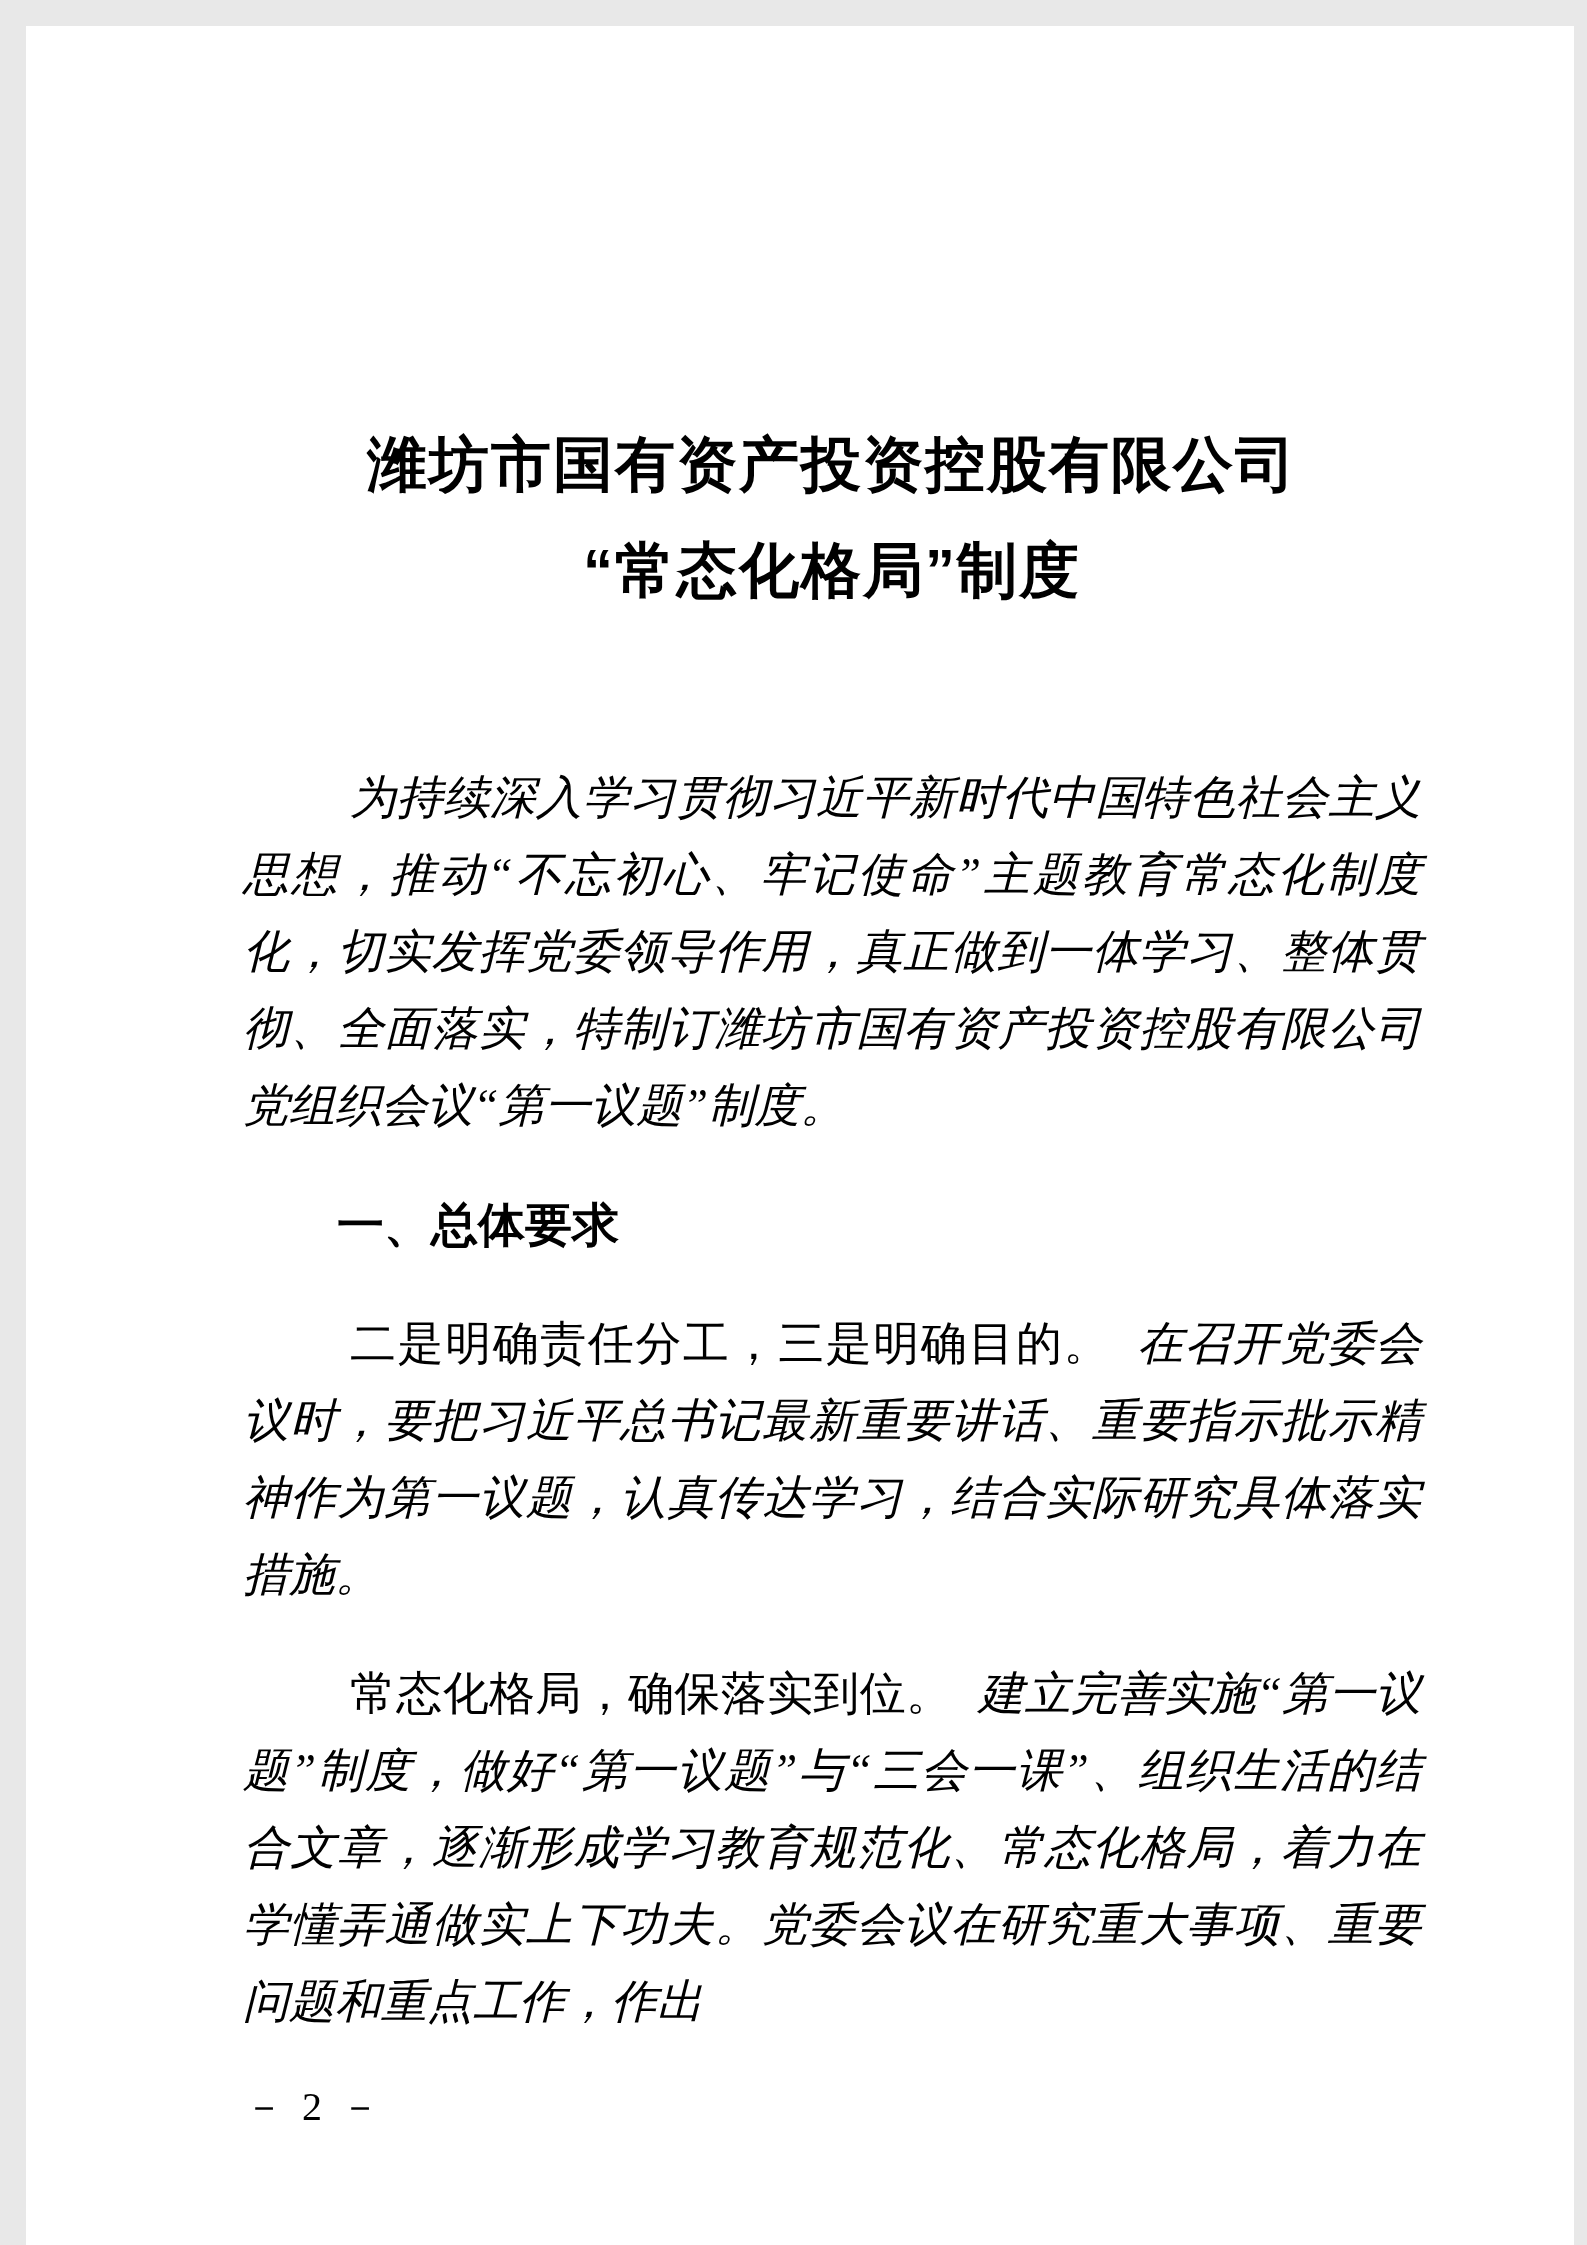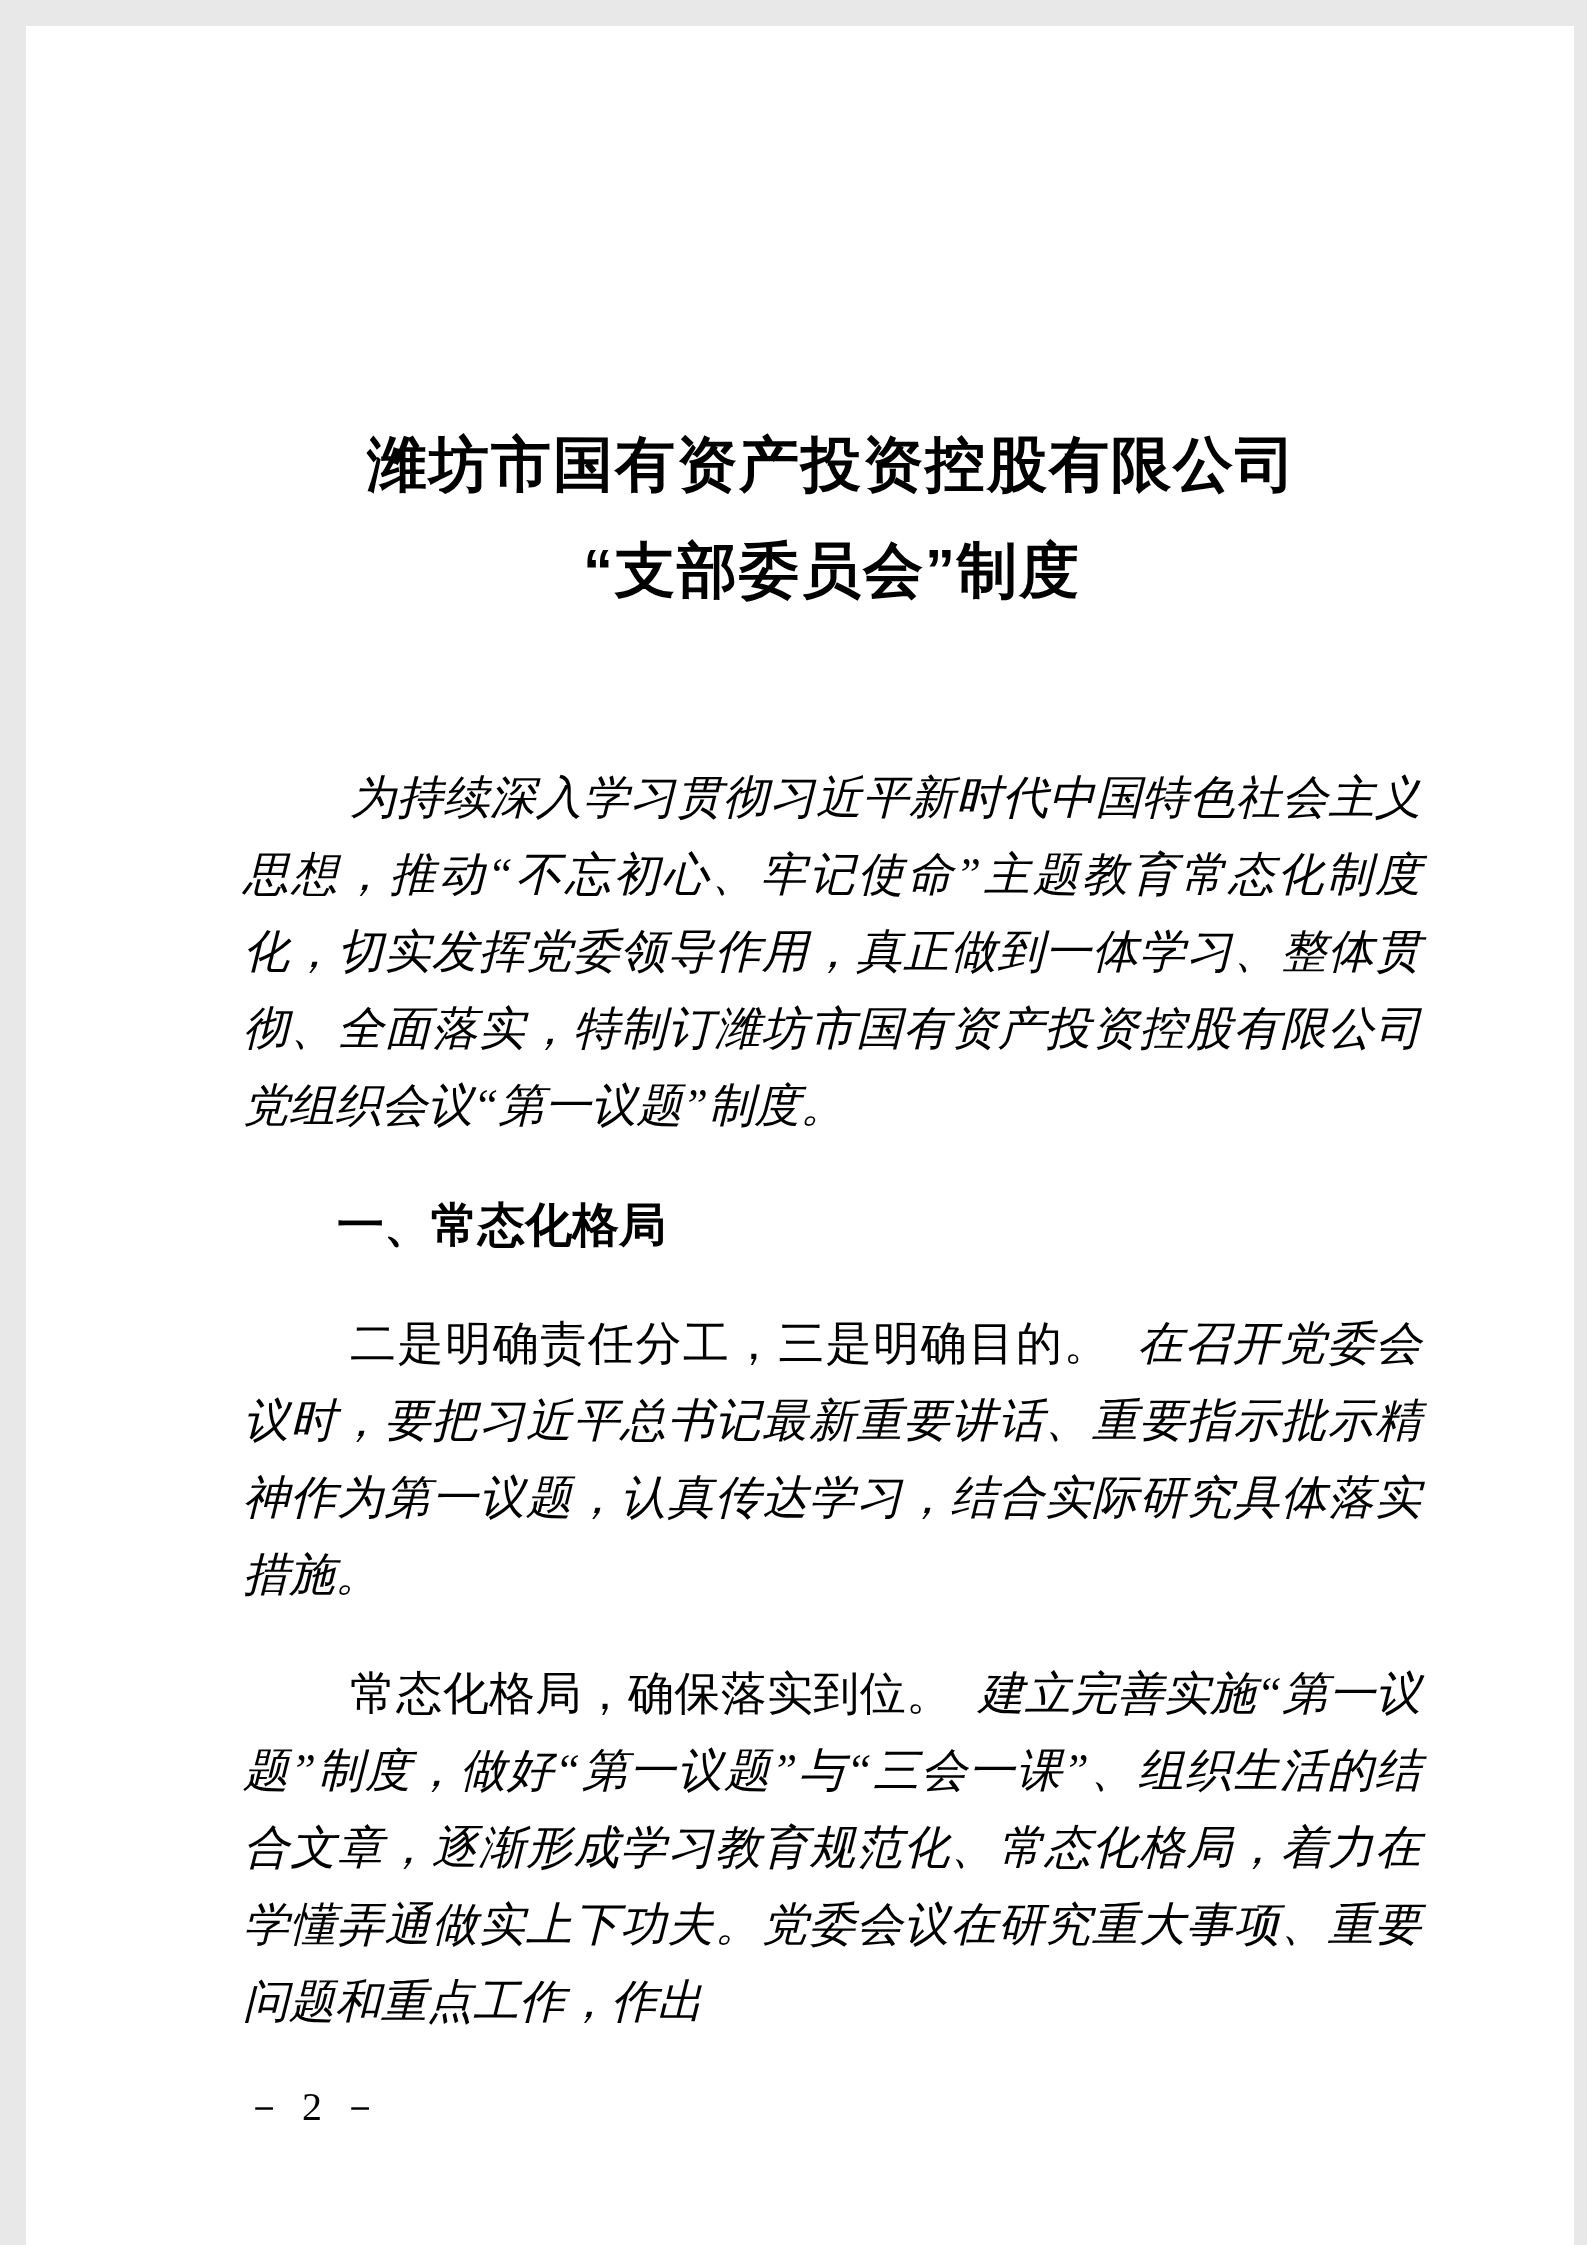--- a/index.html
+++ b/index.html
@@ -61,30 +61,30 @@
 </style>
 </head>
 <body>
 
 <div class="page">
 
   <div class="doc">
 
     <div class="doc-title">
       <div>潍坊市国有资产投资控股有限公司</div>
-      <div>“支部委员会”制度</div>
+      <div>“常态化格局”制度</div>
     </div>
 
     <div class="doc-body">
 
       <p class="para-body">
         <span>为持续深入学习贯彻习近平新时代中国特色社会主义思想，推动“不忘初心、牢记使命”主题教育常态化制度化，切实发挥党委领导作用，真正做到一体学习、整体贯彻、全面落实，特制订潍坊市国有资产投资控股有限公司党组织会议“第一议题”制度。</span>
       </p>
 
-      <p class="section-heading">一、常态化格局</p>
+      <p class="section-heading">一、总体要求</p>
 
 
       <p class="para-body">
         <span class="para-lead">二是明确责任分工，三是明确目的。</span><span>在召开党委会议时，要把习近平总书记最新重要讲话、重要指示批示精神作为第一议题，认真传达学习，结合实际研究具体落实措施。</span>
       </p>
 
       <p class="para-body">
         <span class="para-lead">常态化格局，确保落实到位。</span><span>建立完善实施“第一议题”制度，做好“第一议题”与“三会一课”、组织生活的结合文章，逐渐形成学习教育规范化、常态化格局，着力在学懂弄通做实上下功夫。党委会议在研究重大事项、重要问题和重点工作，作出</span>
       </p>
 

